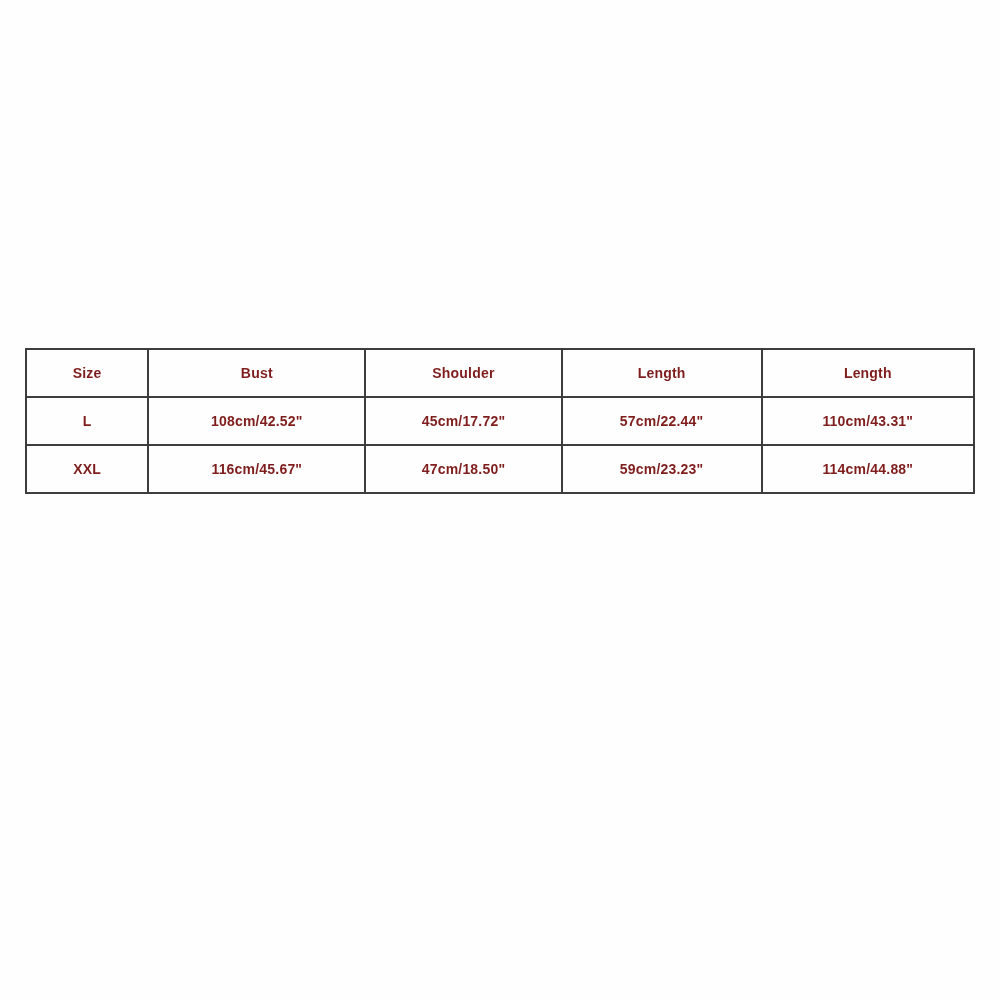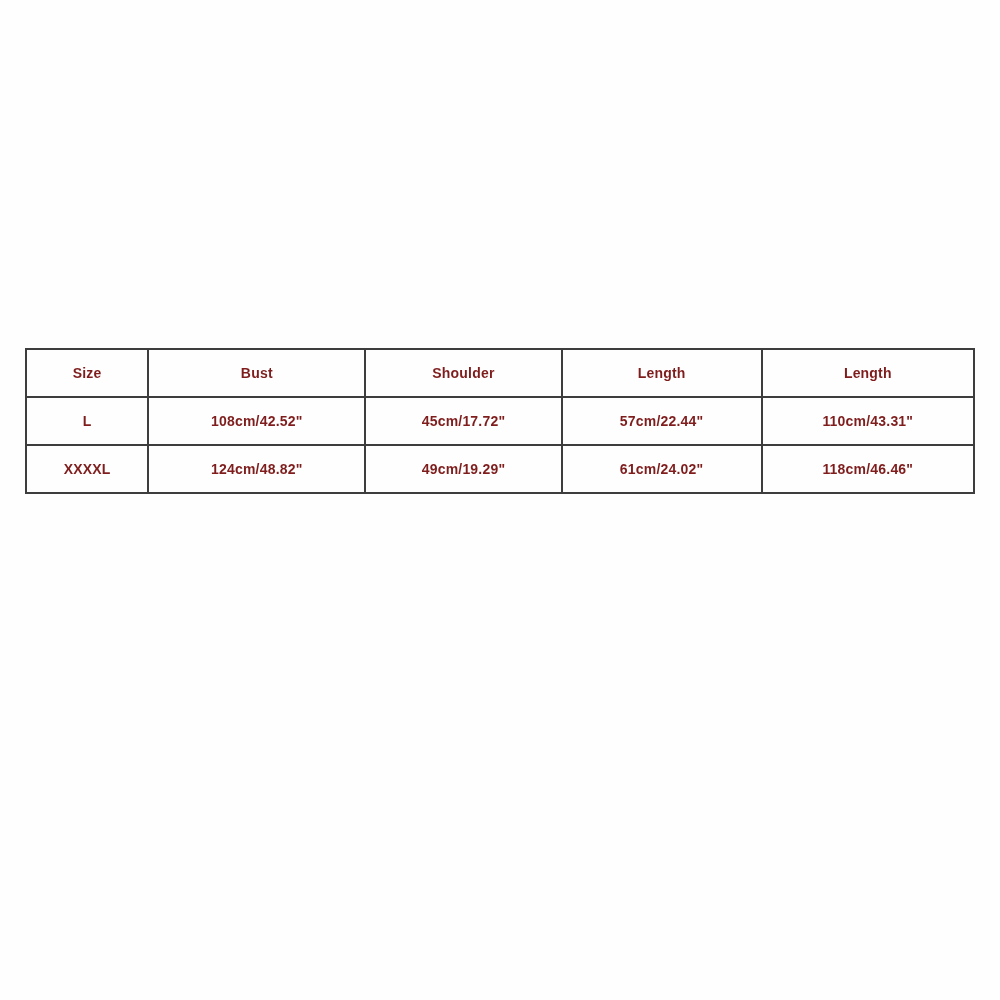--- a/index.html
+++ b/index.html
@@ -71,22 +71,22 @@
       </thead>
       <tbody>
         <tr>
           <td>L</td>
           <td>108cm/42.52"</td>
           <td>45cm/17.72"</td>
           <td>57cm/22.44"</td>
           <td>110cm/43.31"</td>
         </tr>
         <tr>
-          <td>XXXXL</td>
-          <td>124cm/48.82"</td>
-          <td>49cm/19.29"</td>
-          <td>61cm/24.02"</td>
-          <td>118cm/46.46"</td>
+          <td>XXL</td>
+          <td>116cm/45.67"</td>
+          <td>47cm/18.50"</td>
+          <td>59cm/23.23"</td>
+          <td>114cm/44.88"</td>
         </tr>
       </tbody>
     </table>
   </div>
 </div>
 
 </body></html>

